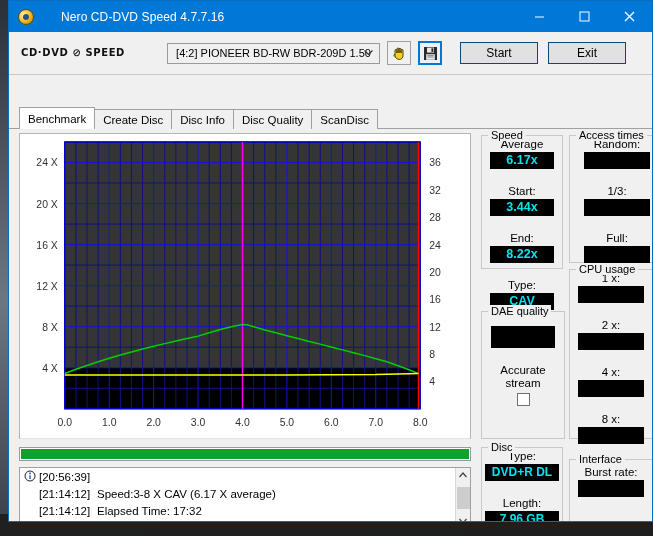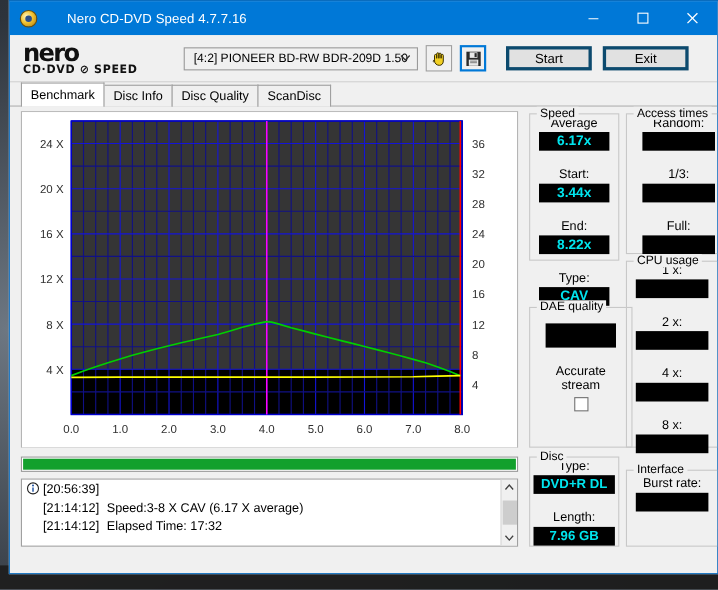--- a/index.html
+++ b/index.html
@@ -82,30 +82,30 @@
     position:absolute;right:6px;top:50%;transform:translateY(-50%);
     font-size:9px;color:#333;
   }
   .tbbtn{
     width:24px;height:24px;margin-left:7px;border:1px solid #a0a0a0;
     background:#f0f0f0;box-sizing:border-box;
     display:flex;align-items:center;justify-content:center;
   }
   .tbbtn.focus{border:2px solid #0078d7;}
   .actbtn{
-    height:22px;width:78px;margin-left:12px;border:3px solid #0c4a6e;
+    height:22px;width:78px;margin-left:12px;border:1px solid #0c4a6e;
     background:#e1e1e1;font-size:12px;color:#000;
     display:flex;align-items:center;justify-content:center;box-sizing:border-box;
   }
   #startbtn{margin-left:18px;}
   #exitbtn{margin-left:10px;}
   
   #tabbar{
     height:22px;background:#f0f0f0;display:flex;align-items:flex-end;
-    padding-left:10px;position:relative;
+    padding-left:10px;position:relative;margin-top:32px;
   }
   #tabbar:after{
     content:"";position:absolute;left:0;right:0;bottom:0;height:1px;background:#a0a0a0;
   }
   .tab{
     height:20px;padding:0 8px;border:1px solid #a0a0a0;border-bottom:none;
     background:#f0f0f0;font-size:11.5px;color:#000;
     display:flex;align-items:center;margin-right:-1px;box-sizing:border-box;
     position:relative;z-index:1;
   }
@@ -158,21 +158,21 @@
     text-align:center;font-size:11.5px;color:#000;margin-top:2px;line-height:13px;
   }
   .fval{
     margin:1px auto 16px;background:#000;color:#00e5ee;
     font-weight:bold;font-size:12.5px;text-align:center;
     height:17px;line-height:17px;
   }
   .fval.empty{color:#000;}
   #speedgrp{left:472px;top:6px;width:82px;height:134px;}
   #speedgrp .fval{width:64px;}
-  #daegrp{left:472px;top:182px;width:94px;height:128px;}
+  #daegrp{left:472px;top:182px;width:84px;height:128px;}
   #daegrp .fval{width:64px;height:22px;}
   #accgrp{left:560px;top:6px;width:96px;height:128px;}
   #accgrp .fval{width:66px;}
   #cpugrp{left:560px;top:140px;width:84px;height:170px;}
   #cpugrp .fval{width:66px;}
   #discgrp{left:472px;top:318px;width:82px;height:82px;}
   #discgrp .fval{width:74px;font-size:12px;}
   #ifacegrp{left:560px;top:330px;width:84px;height:70px;}
   #ifacegrp .fval{width:66px;}
   .chk{
@@ -207,21 +207,20 @@
             <line x1="1" y1="1" x2="10" y2="10" stroke="#fff" stroke-width="1.2"></line>
             <line x1="10" y1="1" x2="1" y2="10" stroke="#fff" stroke-width="1.2"></line>
           </svg>
       </div>
     </div>
   </div>
 
 
   <div id="toolbar">
     <div id="logo">
-      <span class="nero">nero</span>
       <span class="sub">CD·DVD ⊘ SPEED</span>
     </div>
 
     <div id="drivesel">
       <span>[4:2]  PIONEER BD-RW  BDR-209D 1.50</span>
       <span class="caret">
         <svg width="9" height="6" viewBox="0 0 9 6">
             <polyline points="0.5,0.5 4.5,4.5 8.5,0.5" fill="none" stroke="#333" stroke-width="1.2"></polyline>
           </svg>
       </span>
@@ -244,20 +243,21 @@
         <line x1="4.4" y1="11" x2="10.6" y2="11" stroke="#6f6f6f" stroke-width=".8"></line>
       </svg>
     </div>
 
     <div class="actbtn" id="startbtn">Start</div>
     <div class="actbtn" id="exitbtn">Exit</div>
   </div>
 
   <div id="tabbar">
     <div class="tab active">Benchmark</div>
+    <div class="tab">Create Disc</div>
     <div class="tab">Disc Info</div>
     <div class="tab">Disc Quality</div>
     <div class="tab">ScanDisc</div>
   </div>
 
   <div id="content">
 
     <div id="chartwrap">
       <svg id="chart" viewBox="0 0 452 306" preserveAspectRatio="none">
           <rect x="0" y="0" width="452" height="306" fill="#ffffff"></rect>

